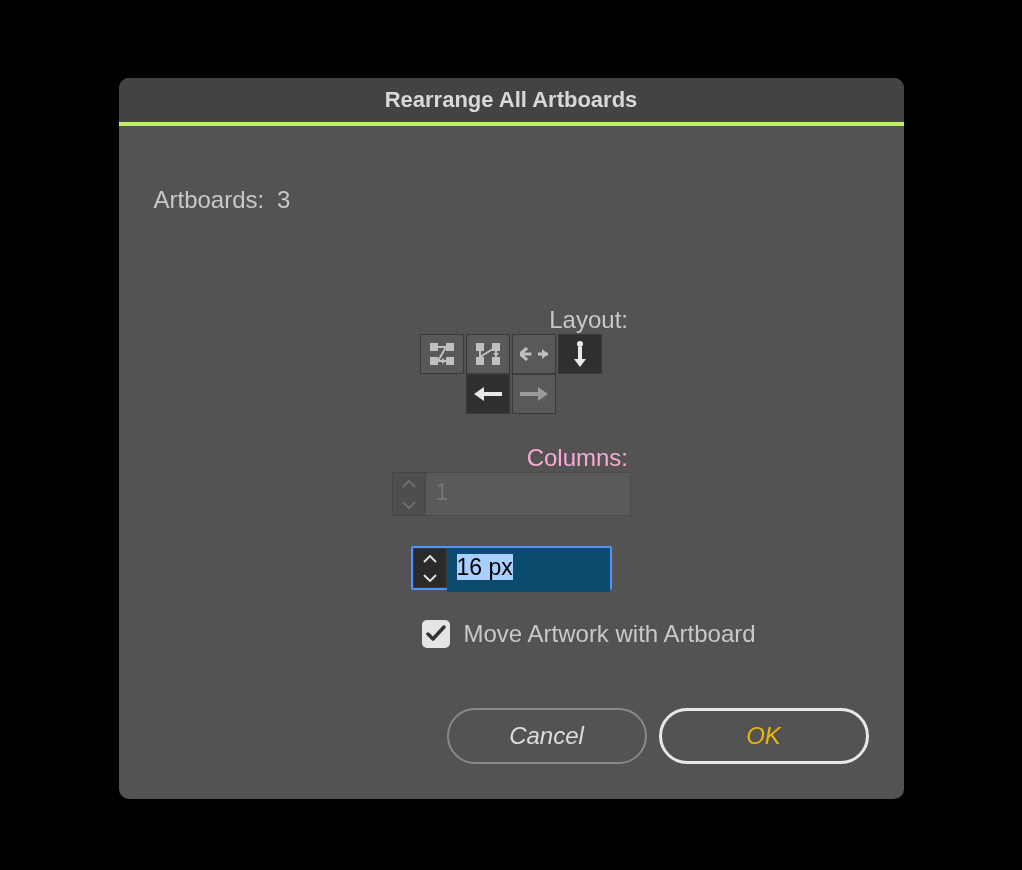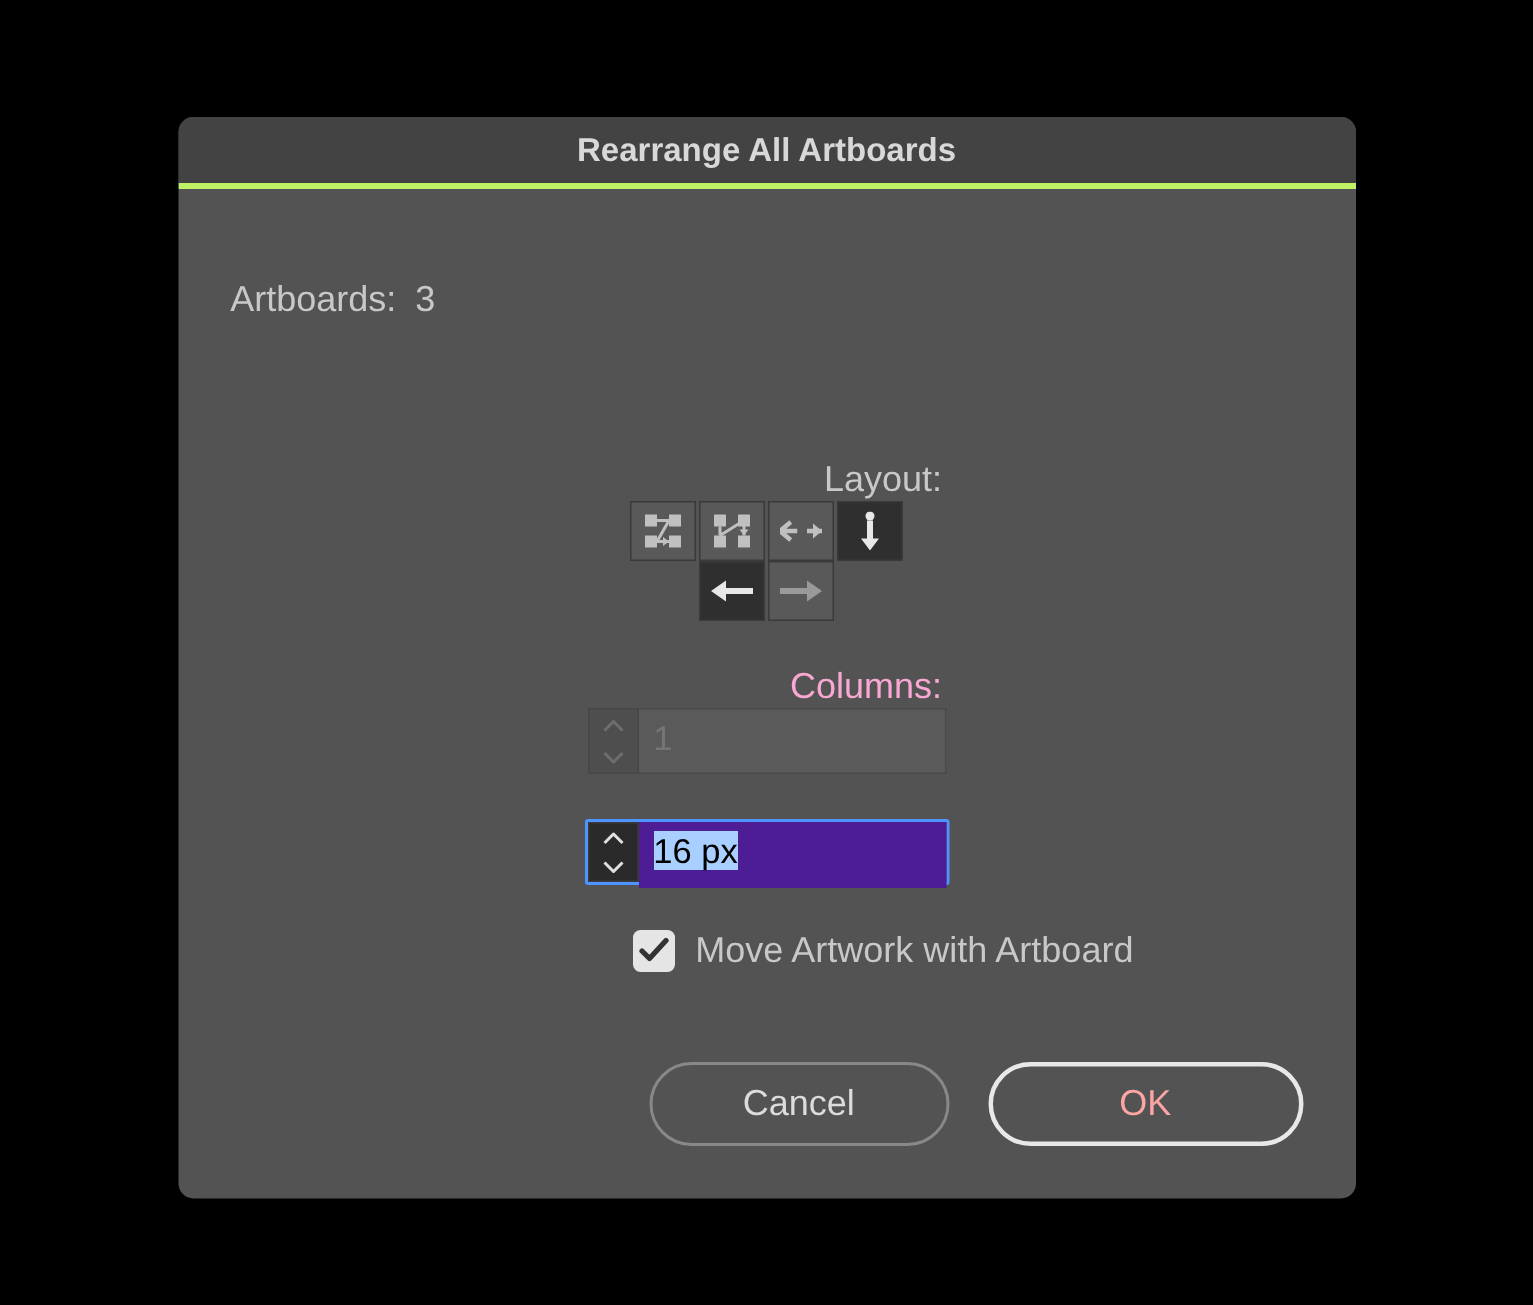--- a/index.html
+++ b/index.html
@@ -135,22 +135,22 @@
 
     .input-field.disabled {
       width: 205px;
       background: #5a5a5a;
       color: #757575;
       border: 1px solid #4a4a4a;
       border-left: none;
     }
 
     .input-field.focused {
-      width: 205px;
-      background: #4c1d95;
+      width: 163px;
+      background: #0c4a6e;
       color: #000;
       border: 2px solid #4d94ff;
     }
 
     .input-field.focused .selected-text {
       background: #a8cfff;
     }
 
     .checkbox-row {
       display: flex;
@@ -167,22 +167,23 @@
       margin-right: 14px;
       display: flex;
       align-items: center;
       justify-content: center;
       cursor: pointer;
     }
 
     .button-row {
       display: flex;
       justify-content: flex-end;
-      gap: 26px;
+      gap: 12px;
       padding-right: 0;
+      font-style: italic;
     }
 
     .dialog-btn {
       min-width: 200px;
       height: 56px;
       border-radius: 28px;
       background: transparent;
       font-size: 24px;
       cursor: pointer;
       display: flex;
@@ -190,21 +191,21 @@
       justify-content: center;
     }
 
     .dialog-btn.cancel {
       border: 2px solid #888;
       color: #dcdcdc;
     }
 
     .dialog-btn.ok {
       border: 3px solid #e8e8e8;
-      color: #fca5a5;
+      color: #eab308;
       min-width: 210px;
     }
 
     svg {
       display: block;
     }
   </style>
 </head>
 <body>
 

